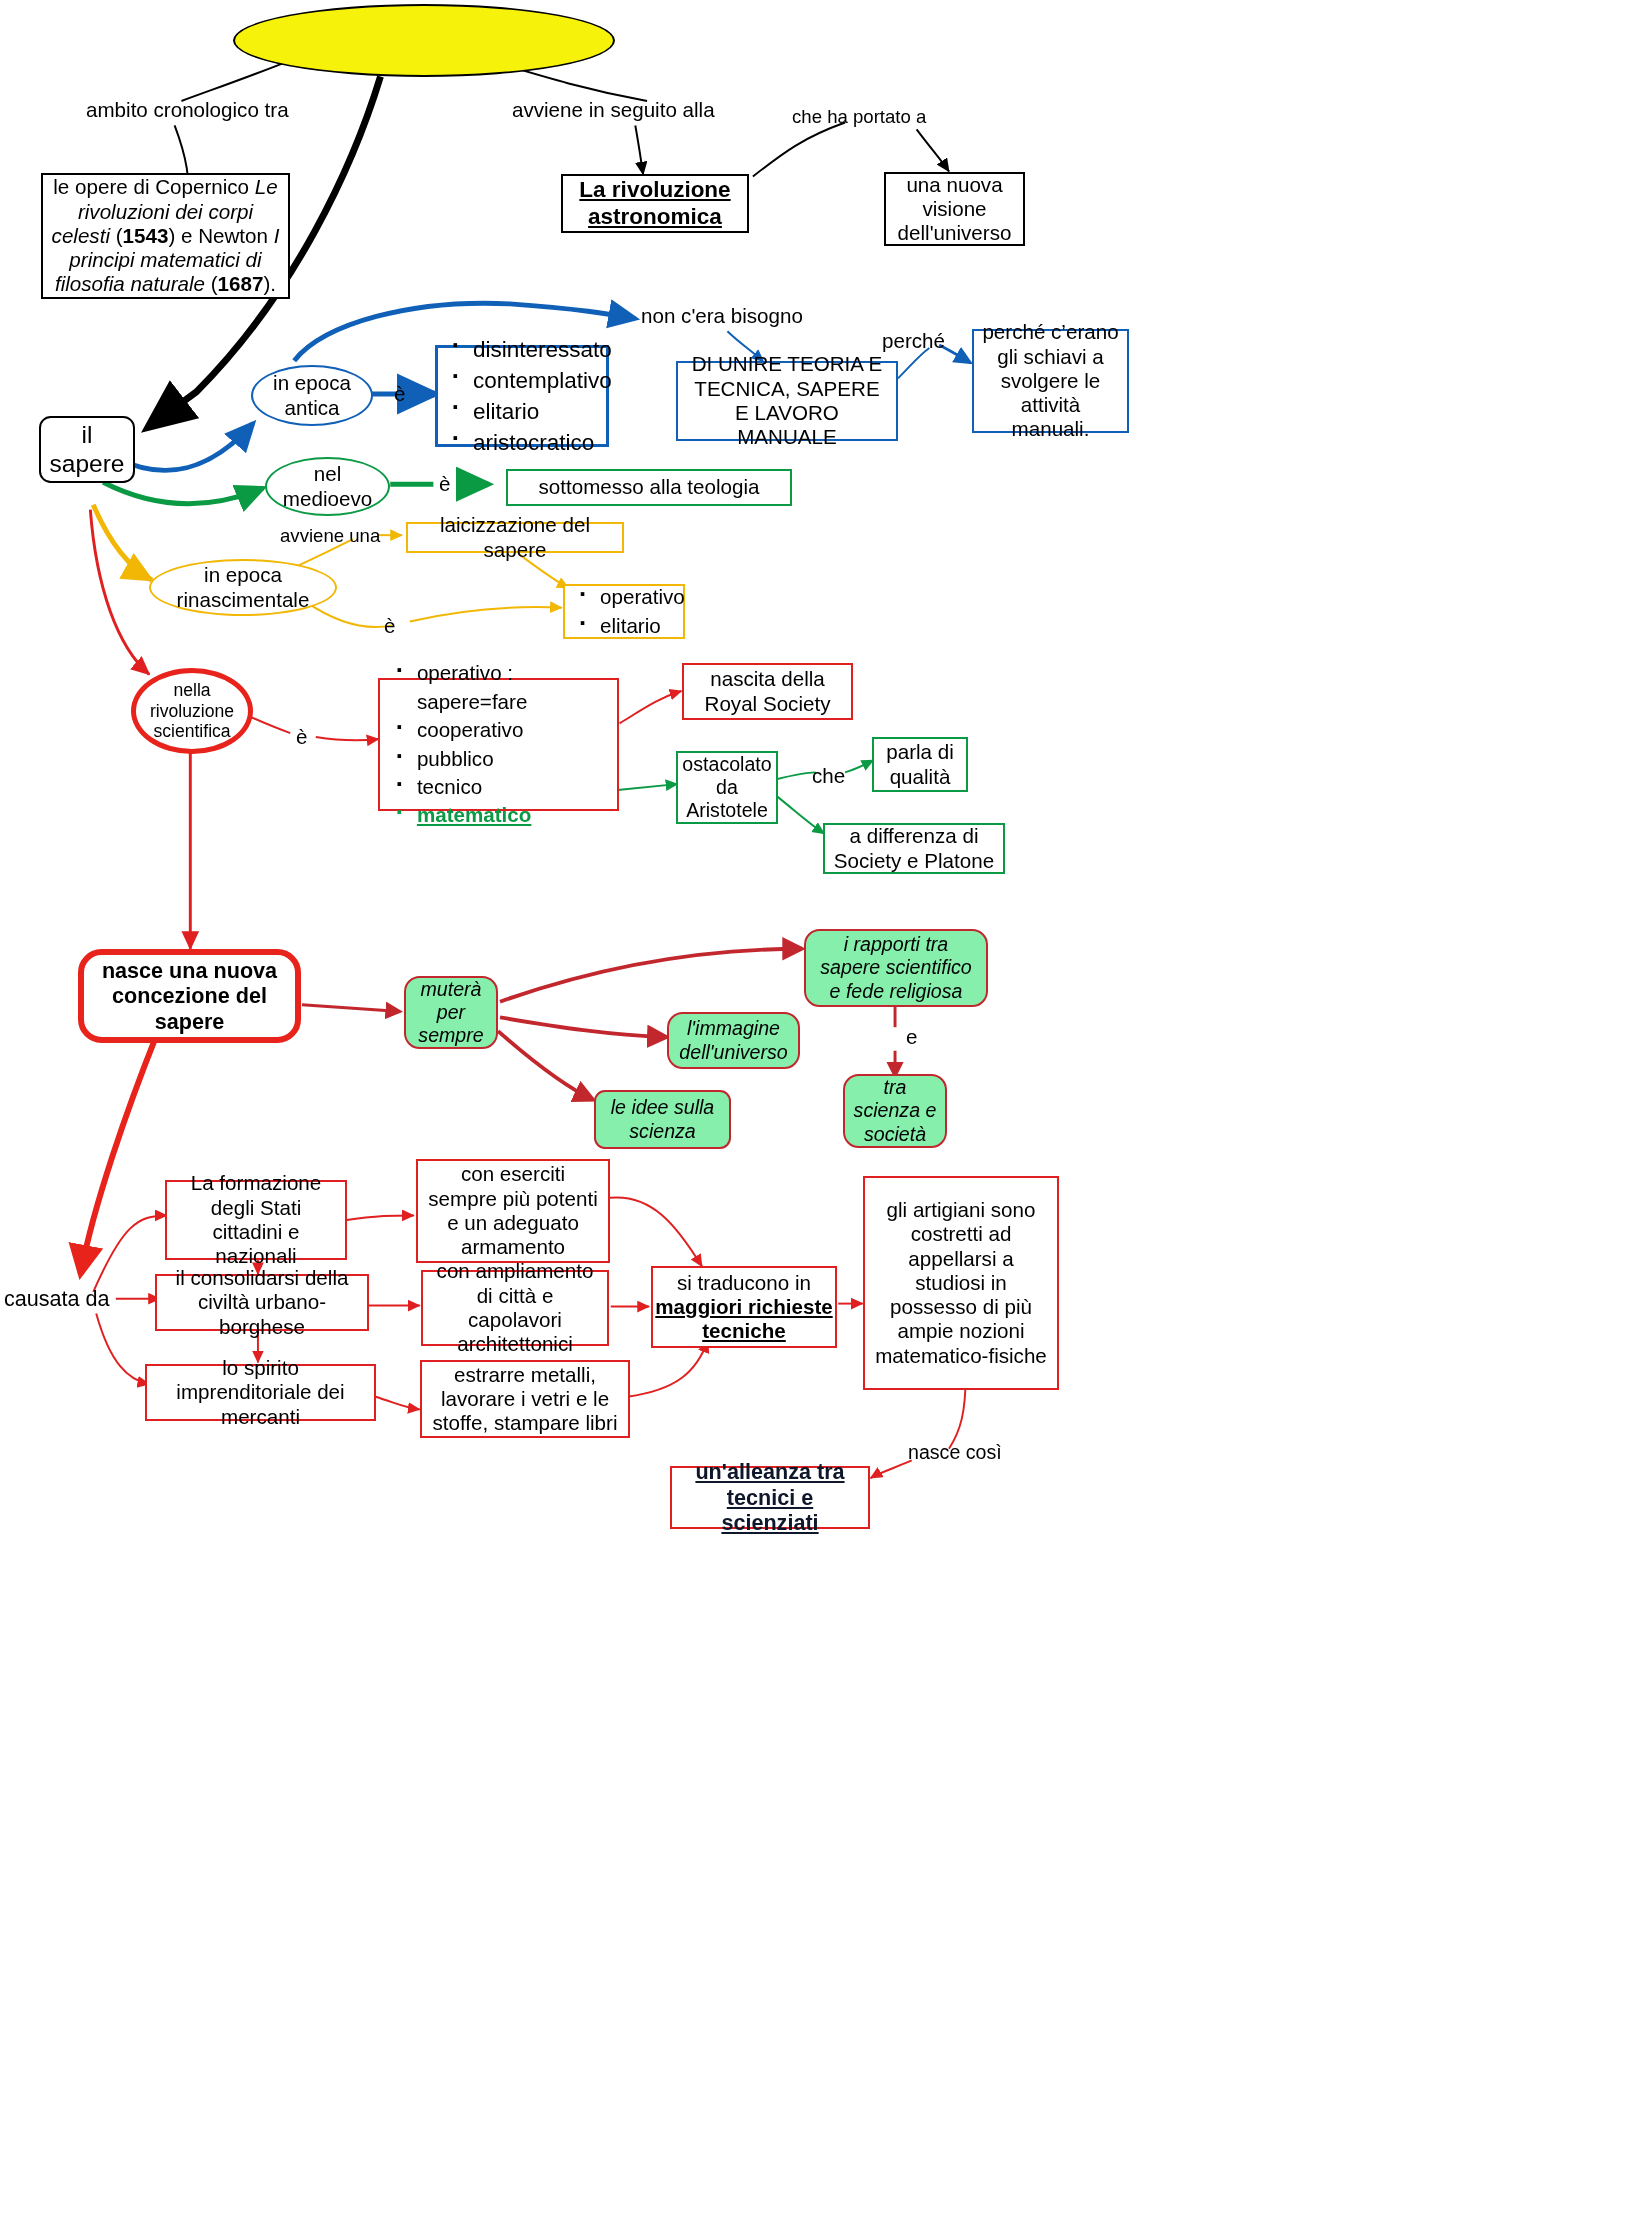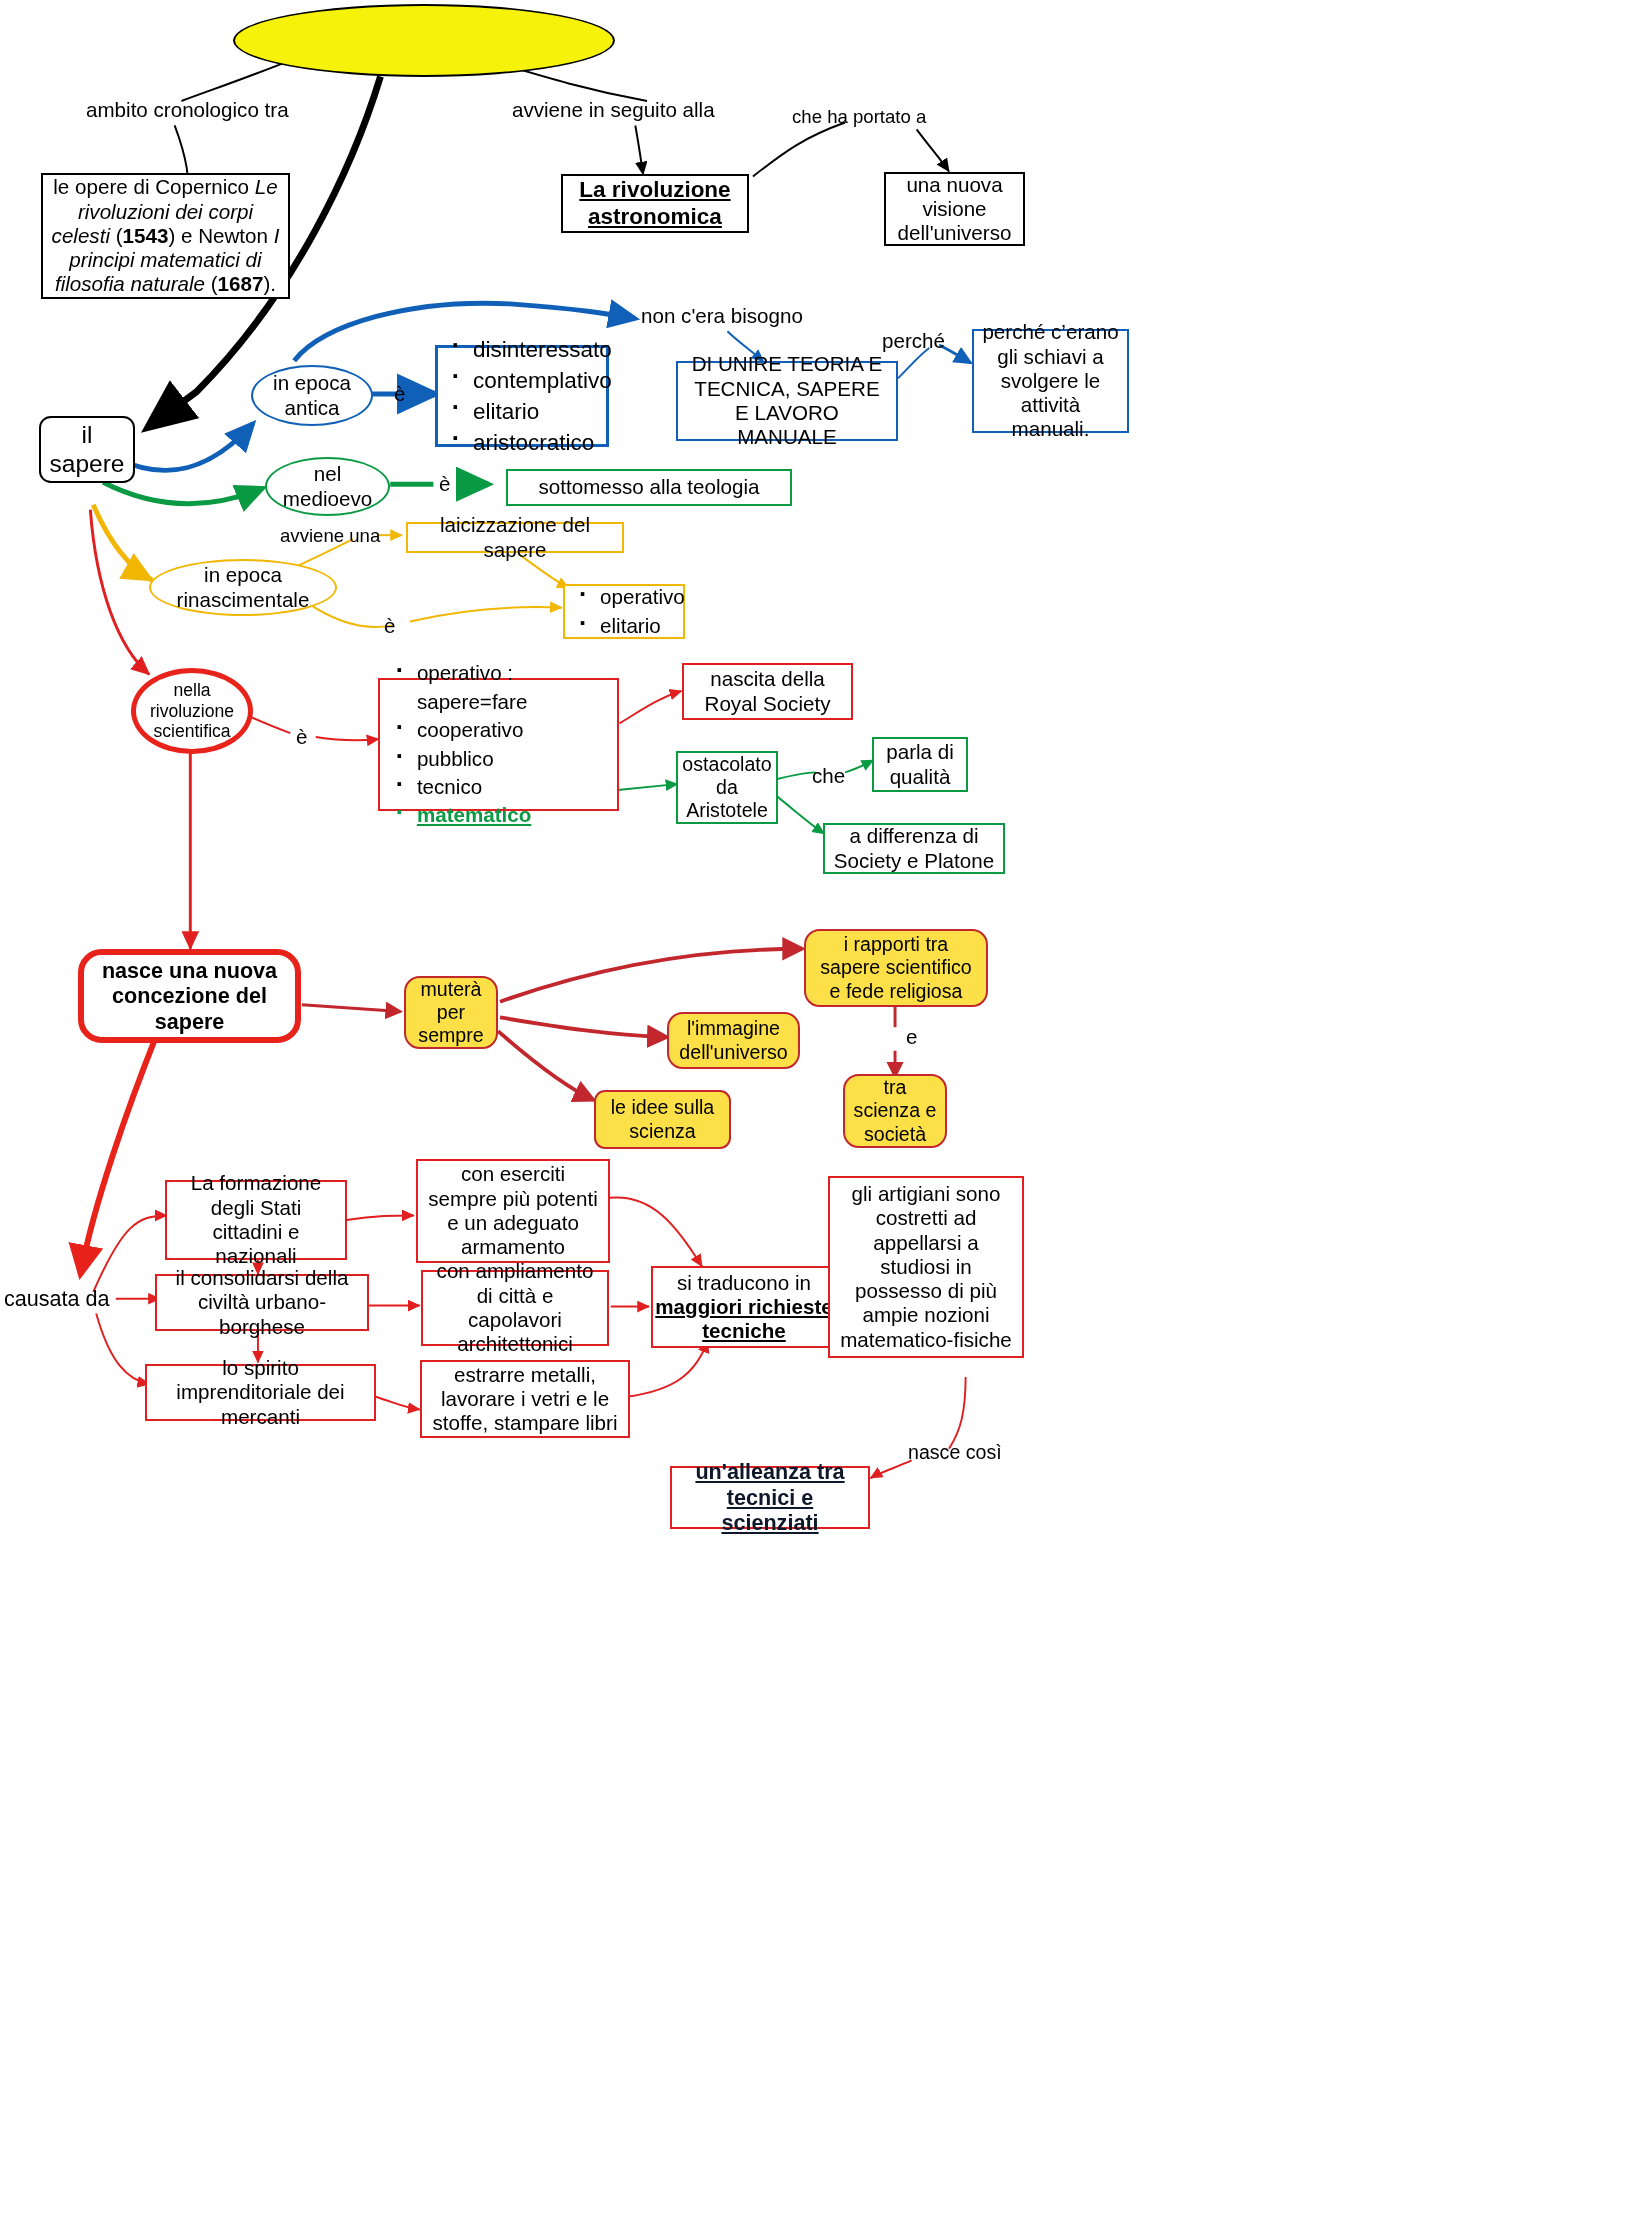--- a/index.html
+++ b/index.html
@@ -56,21 +56,21 @@
   .k-black { border: 2px solid #000000; }
   .k-blue  { border: 2.9px solid #1060b8; }
   .k-blue2 { border: 3.9px solid #1060b8; }
   .k-green { border: 2.9px solid #0a9a44; }
   .k-green-thin { border: 2px solid #0a9a44; }
   .k-yellow{ border: 2px solid #f2b705; }
   .k-yellow2{ border: 2.9px solid #f2b705; }
   .k-red   { border: 2px solid #e02020; }
   .k-red3  { border: 5.9px solid #e8231b; }
   .k-red4  { border: 6.9px solid #e8231b; }
-  .k-pink  { border: 2.9px solid #c1272d; background: #fde047; }
+  .k-pink  { border: 2.9px solid #c1272d; background: #86efac; font-style: italic; }
 
   .title-ellipse {
     background: #f7f20a;
     border: 2px solid #000;
     border-radius: 50%;
   }
   .t-under { text-decoration: underline; }
   .t-bold { font-weight: bold; }
   .t-italic { font-style: italic; }
   .green-txt { color: #0a9a44; font-weight: bold; text-decoration: underline; }
@@ -395,21 +395,21 @@
 
   <div class="node rect k-red" style="left:420px; top:1360px; width:210px; height:78px;">
     <div class="inner" style="font-size:20.6px;">estrarre metalli, lavorare i vetri e le stoffe, stampare libri</div>
   </div>
 
   <div class="node rect k-red" style="left:651px; top:1266px; width:186px; height:82px; flex-direction:column;">
     <div style="font-size:20.6px;">si traducono in</div>
     <div class="t-bold t-under" style="font-size:20.6px;">maggiori  richieste  tecniche</div>
   </div>
 
-  <div class="node rect k-red" style="left:828px; top:1176px; width:196px; height:182px;">
+  <div class="node rect k-red" style="left:863px; top:1176px; width:196px; height:214px;">
     <div class="inner" style="font-size:20.6px;">gli artigiani sono costretti ad appellarsi a studiosi in possesso di più ampie nozioni matematico-fisiche</div>
   </div>
 
   <div class="lbl" style="left:908px; top:1441px; font-size:19.6px;">nasce così</div>
 
   <div class="node rect k-red" style="left:670px; top:1466px; width:200px; height:63px;">
     <div class="inner red-txt" style="font-size:21.6px;">un'alleanza  tra tecnici  e  scienziati</div>
   </div>
 
 </div>

